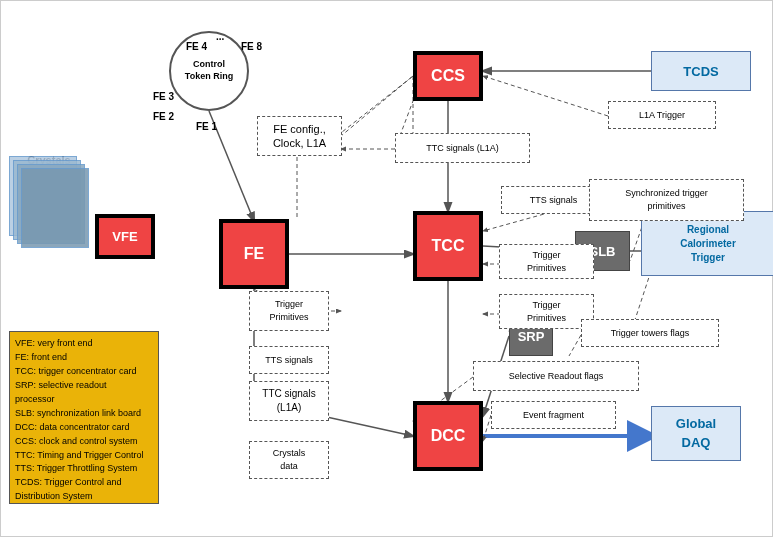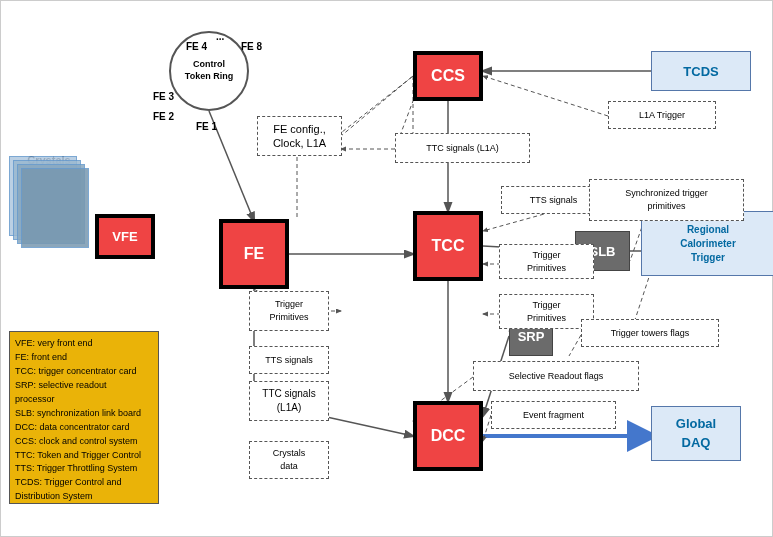--- a/index.html
+++ b/index.html
@@ -345,20 +345,20 @@
   <div class="legend-box">
     <div style="font-size:9px; line-height:1.55;">
       <div>VFE: very front end</div>
       <div>FE: front end</div>
       <div>TCC: trigger concentrator card</div>
       <div>SRP: selective readout</div>
       <div>processor</div>
       <div>SLB: synchronization link board</div>
       <div>DCC: data concentrator card</div>
       <div>CCS: clock and control system</div>
-      <div>TTC: Token and Trigger Control</div>
+      <div>TTC: Timing and Trigger Control</div>
       <div>TTS: Trigger Throttling System</div>
       <div>TCDS: Trigger Control and</div>
       <div>Distribution System</div>
     </div>
   </div>
 
 </div>
 
 </body></html>

